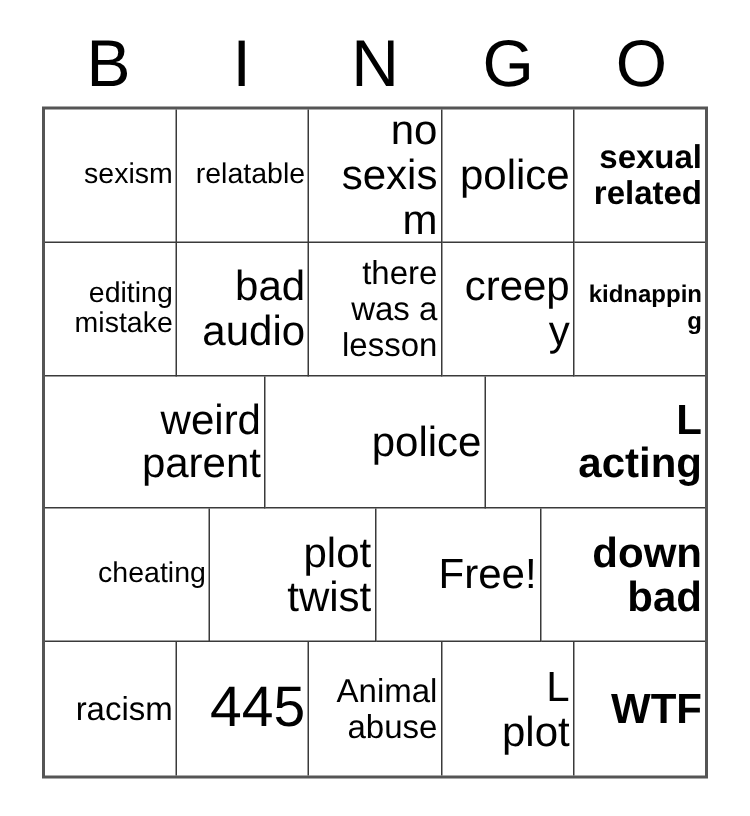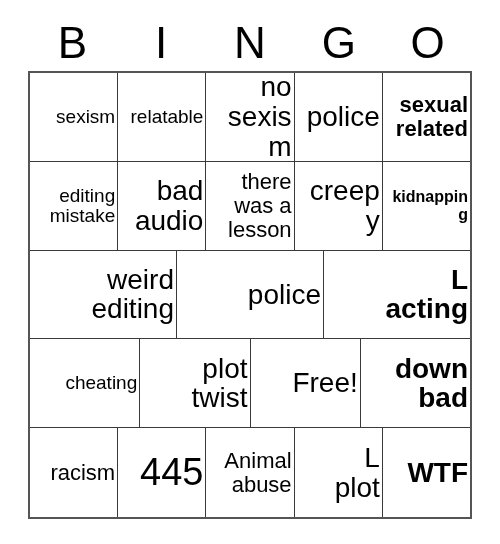--- a/index.html
+++ b/index.html
@@ -144,21 +144,21 @@
         <div class="grid-cell">
           <span class="cell-text fs-lg">creepy</span>
         </div>
         <div class="grid-cell">
           <span class="cell-text fs-xs">kidnapping</span>
         </div>
       </div>
       <div class="grid-row">
         <div class="grid-cell">
           <span class="cell-text fs-lg">weird
-editing</span>
+parent</span>
         </div>
         <div class="grid-cell">
           <span class="cell-text fs-lg">police</span>
         </div>
         <div class="grid-cell">
           <span class="cell-text fs-lg">L
 acting</span>
         </div>
       </div>
       <div class="grid-row">

